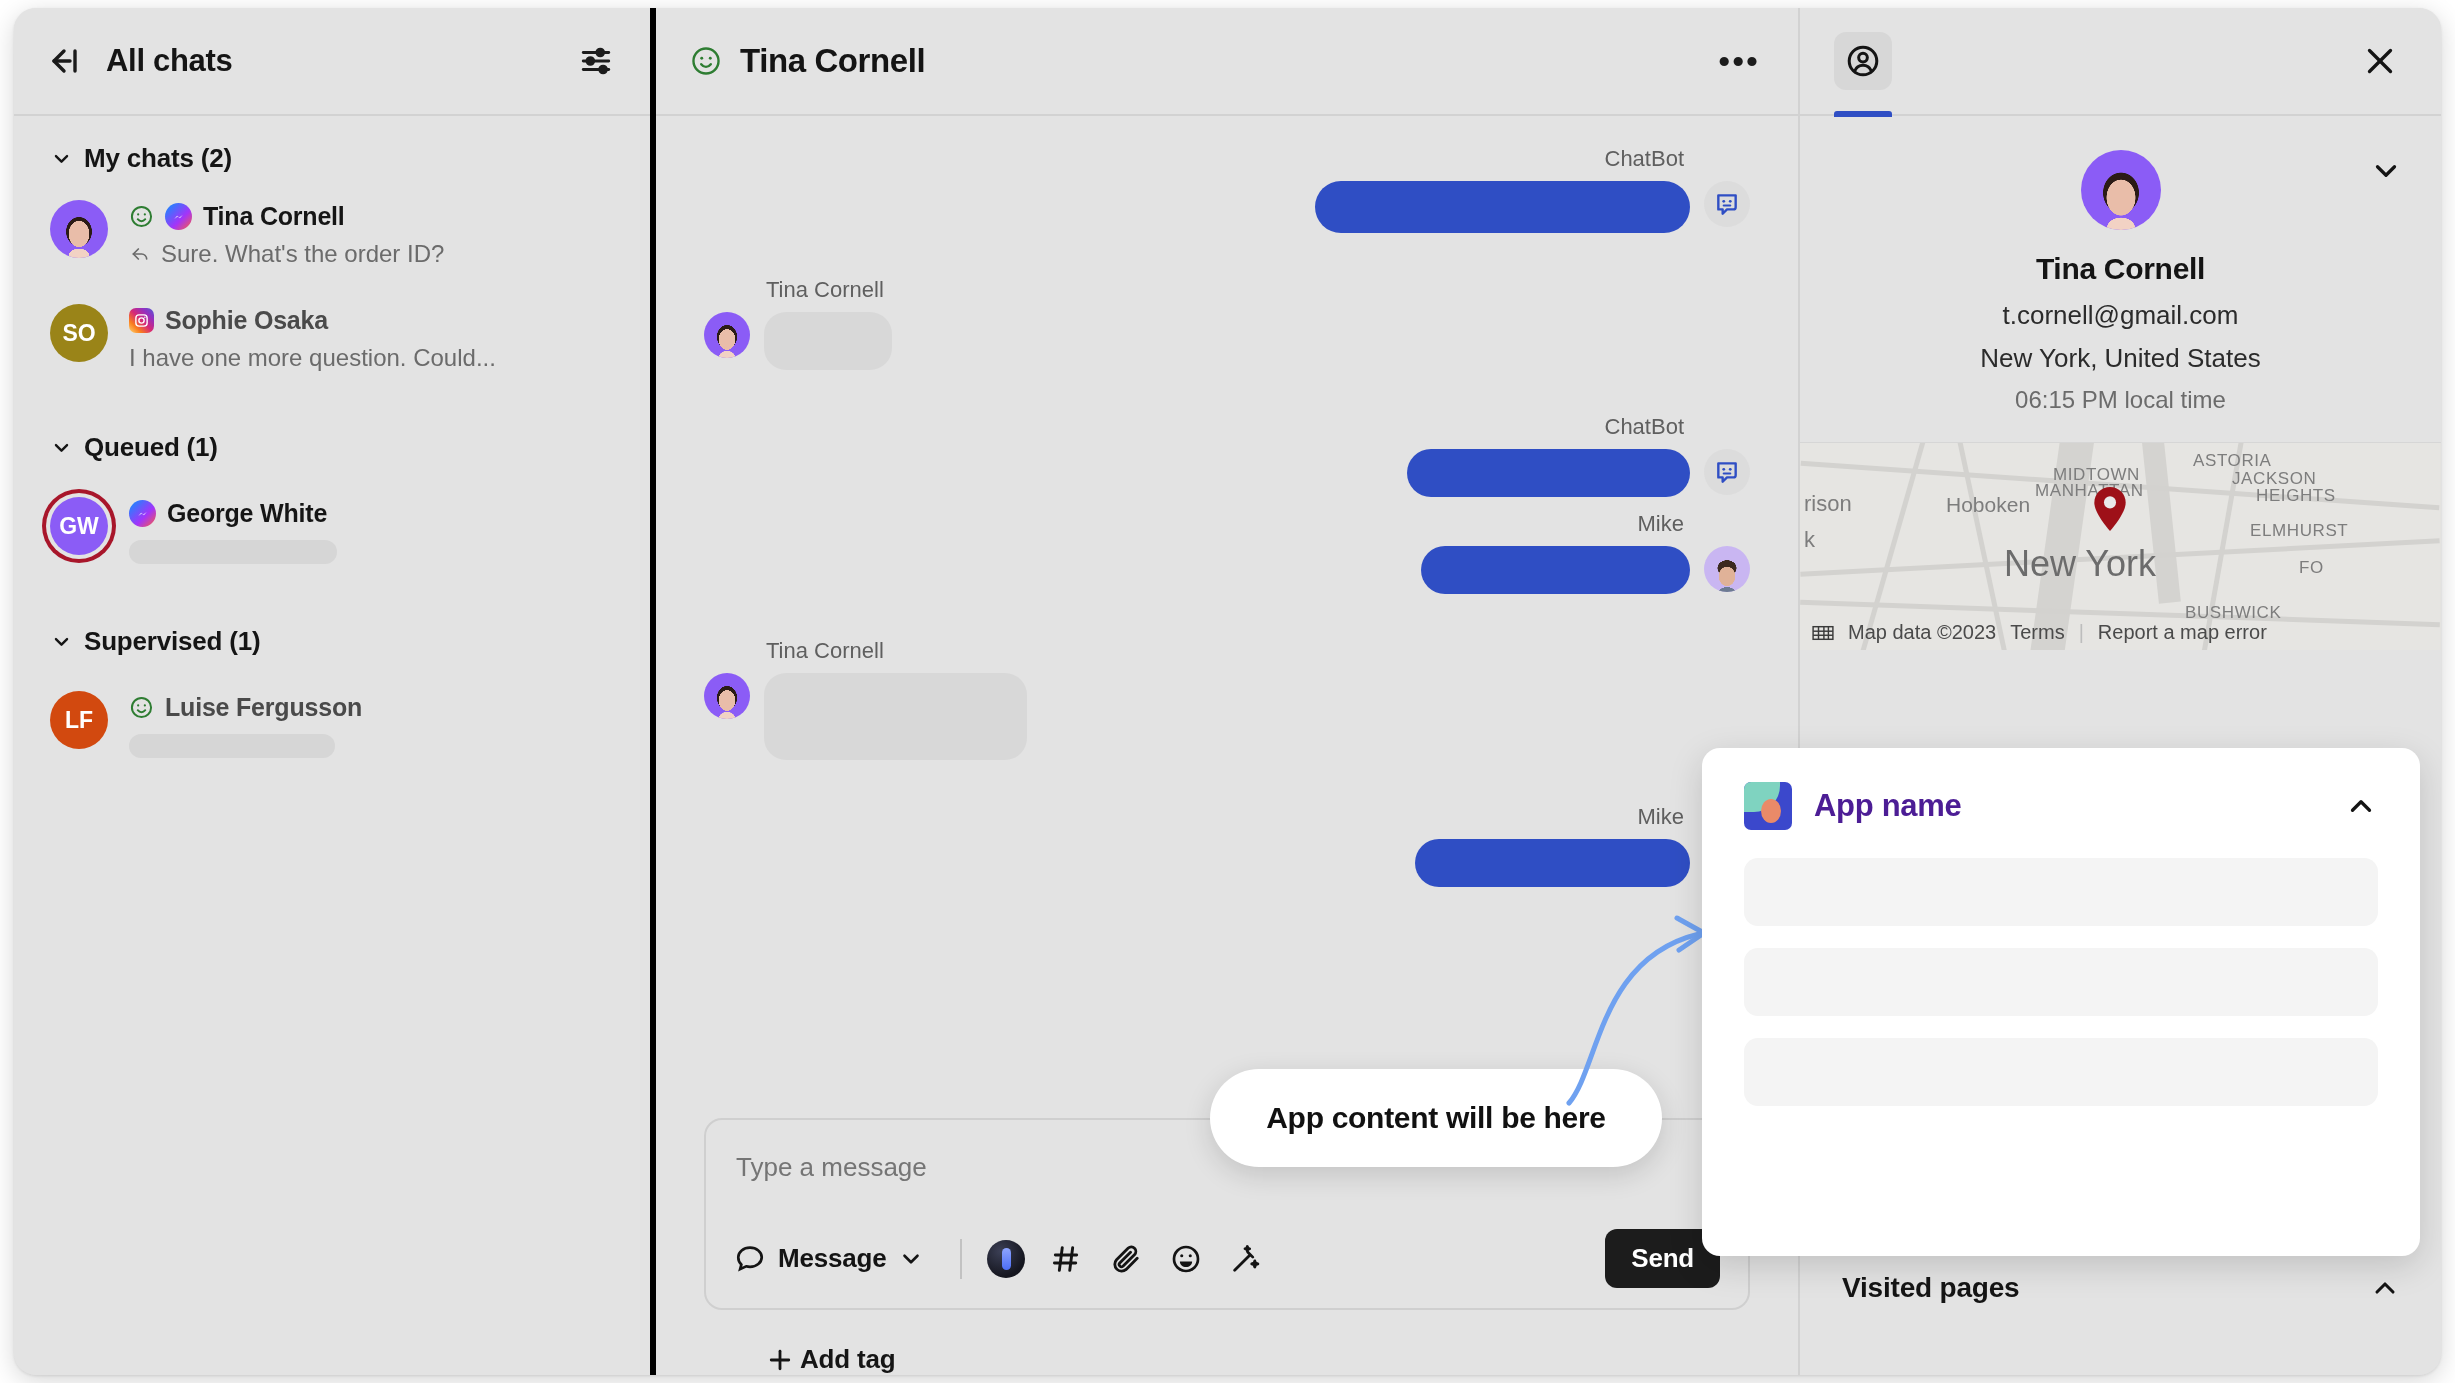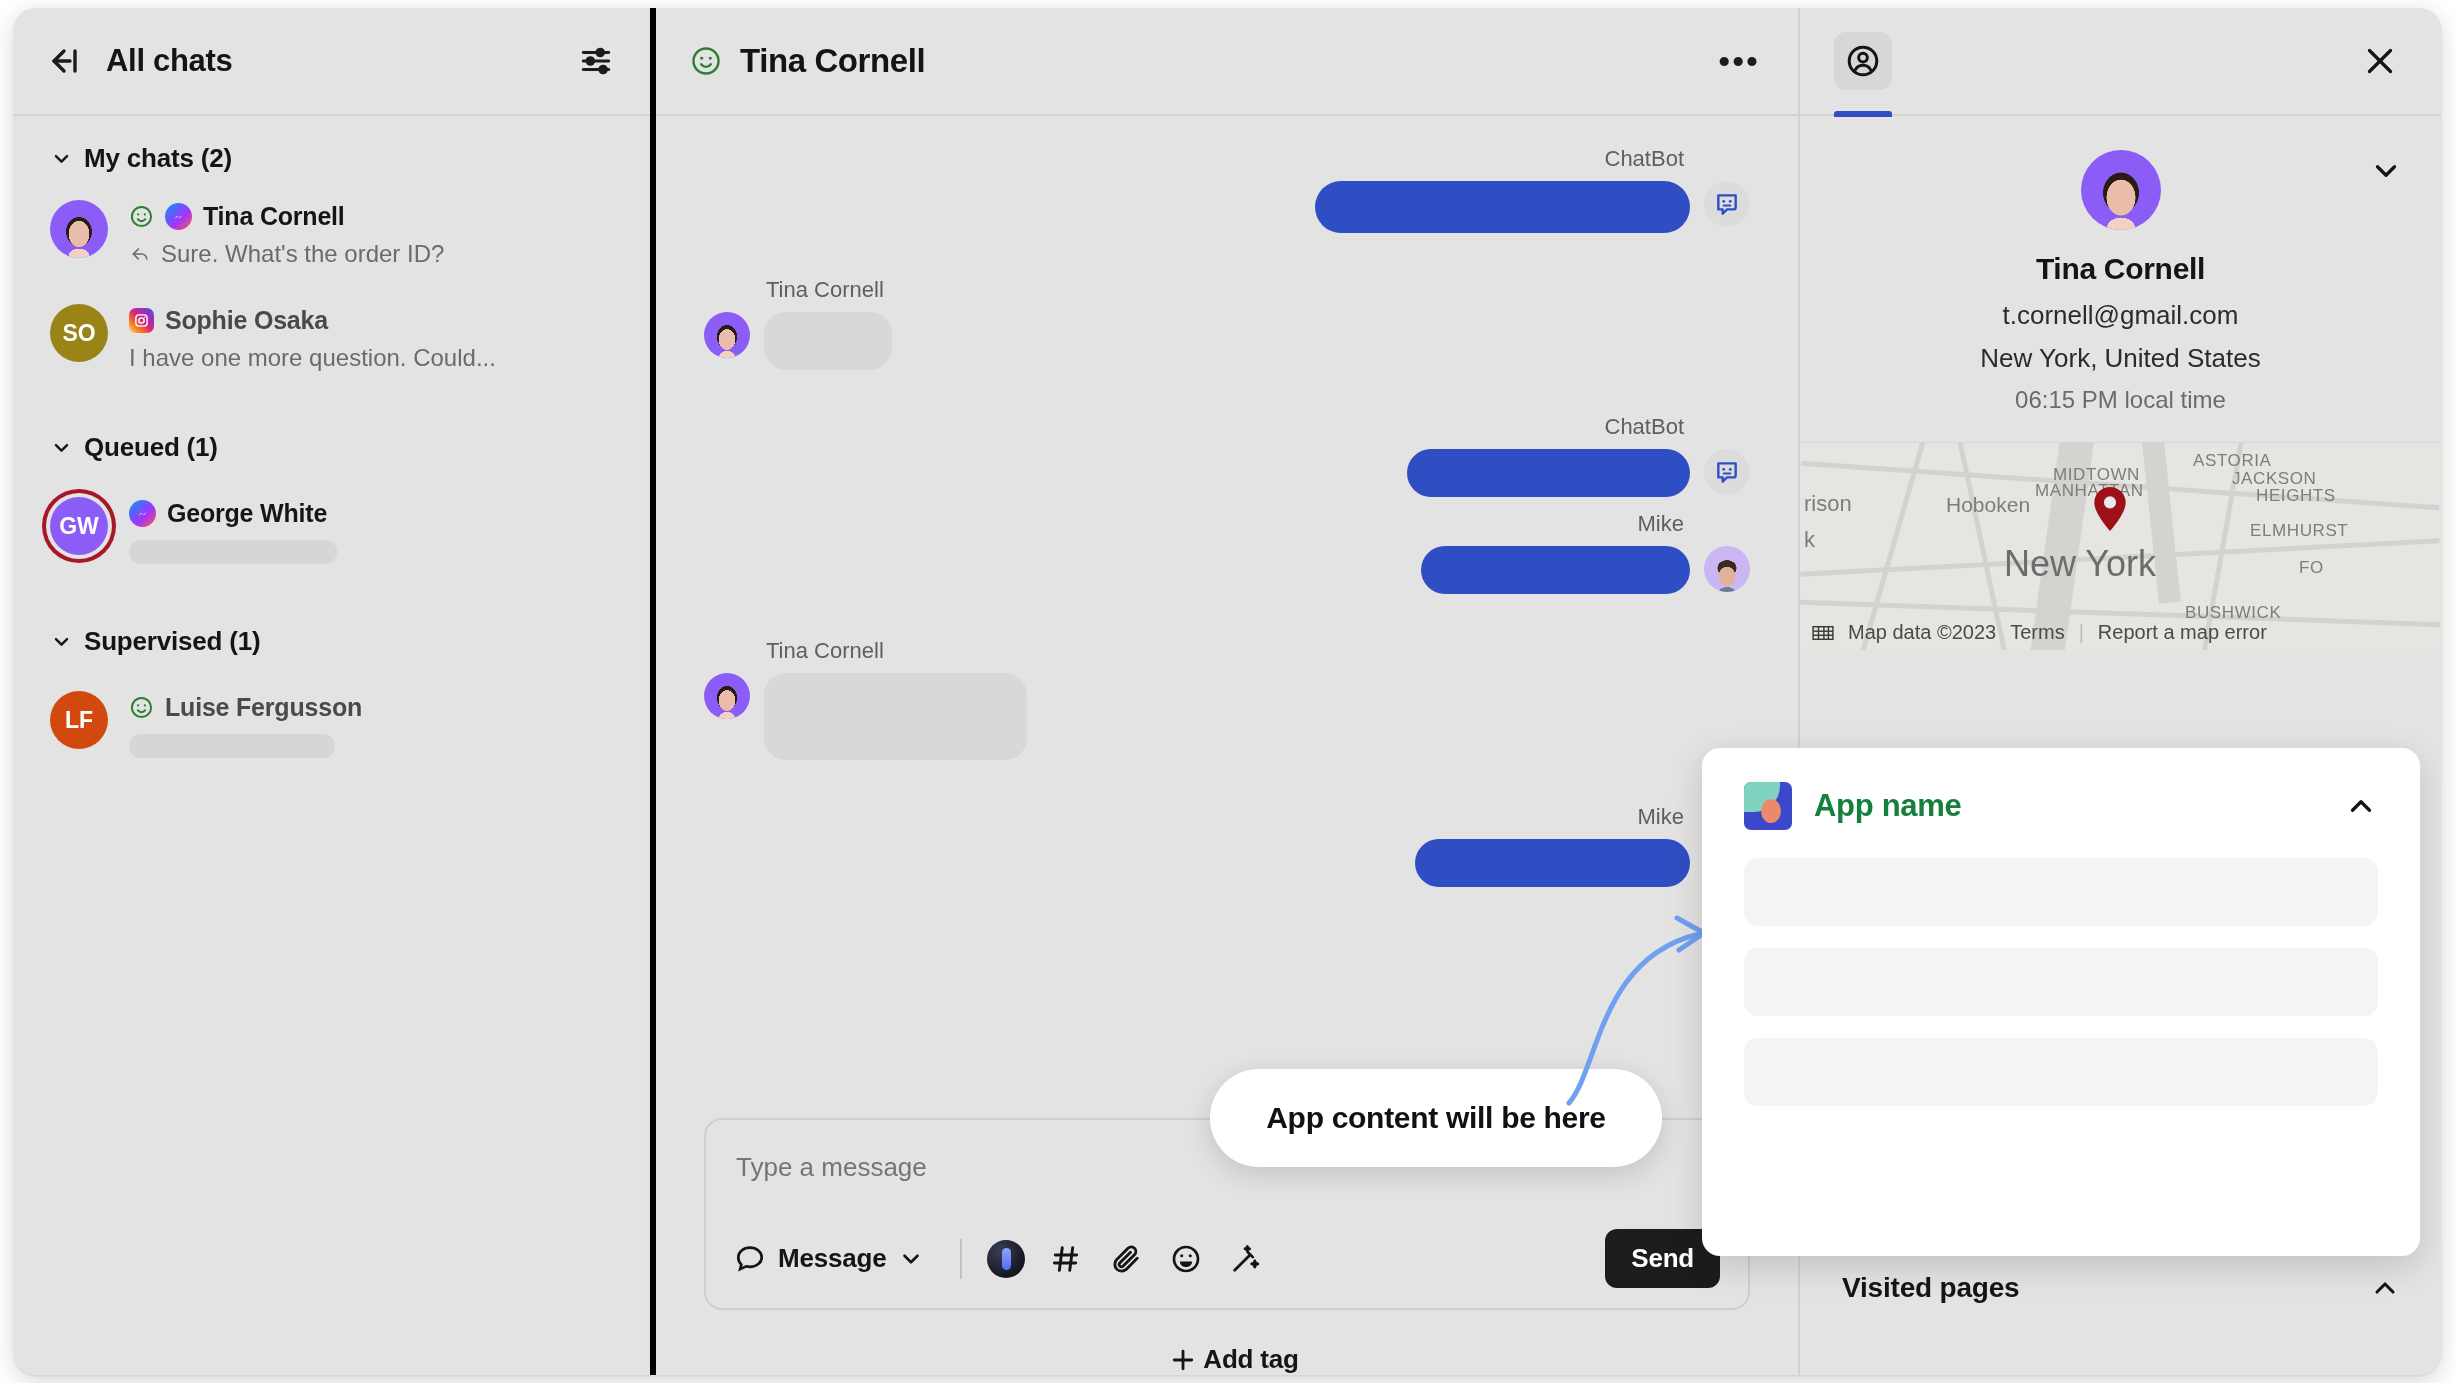--- a/index.html
+++ b/index.html
@@ -191,21 +191,20 @@
   .send-btn {
     background: #1c1c1c; color: #fff; border: none;
     font-size: 26px; font-weight: 700;
     padding: 14px 26px; border-radius: 12px; cursor: pointer;
     font-family: "Liberation Sans", sans-serif; letter-spacing:-0.2px;
   }
   .add-tag-row {
     display: flex; align-items: center; gap: 6px;
     padding: 34px 48px 0 62px;
     cursor: pointer;
-    justify-content: center;
   }
   .add-tag-label { font-size: 26px; font-weight: 700; color: #151515; letter-spacing:-0.2px;}
 
   
   .right-panel {
     flex: 1; height: 100%;
     background: #e3e3e3;
     display: flex; flex-direction: column;
     position: relative; overflow: hidden;
   }
@@ -312,21 +311,21 @@
     background: #3b48cc; position: relative; overflow: hidden; flex: 0 0 48px;
   }
   .app-logo::before {
     content:""; position:absolute; left:0; top:0; width:36px; height:30px;
     background:#7fd3c0; border-bottom-right-radius: 26px;
   }
   .app-logo::after {
     content:""; position:absolute; left:17px; top:17px; width:20px; height:24px;
     background:#ea8a68; border-radius: 50%;
   }
-  .app-card-title { font-size: 31px; font-weight: 700; color: #15803d; letter-spacing:-0.3px;}
+  .app-card-title { font-size: 31px; font-weight: 700; color: #4c1d95; letter-spacing:-0.3px;}
   .app-card-header .spacer { flex:1; }
   .app-chevron-up { width:34px; height:34px; cursor:pointer; }
   .app-placeholder {
     background: #f4f4f4; border-radius: 14px; height: 68px; margin-bottom: 22px;
   }
 
   .arrow-curve { position: absolute; left: 1545px; top: 880px; z-index: 45; pointer-events:none;}
 </style>
 </head>
 <body>

